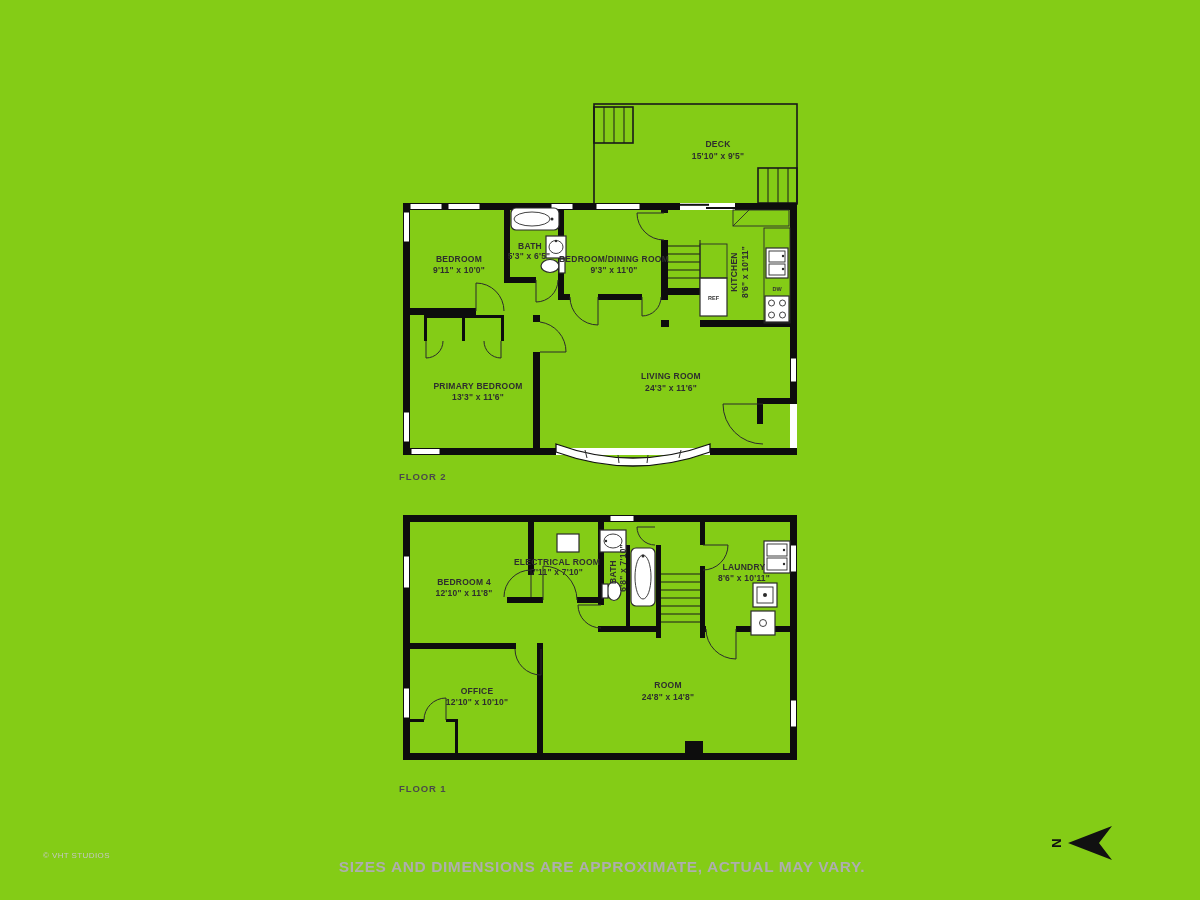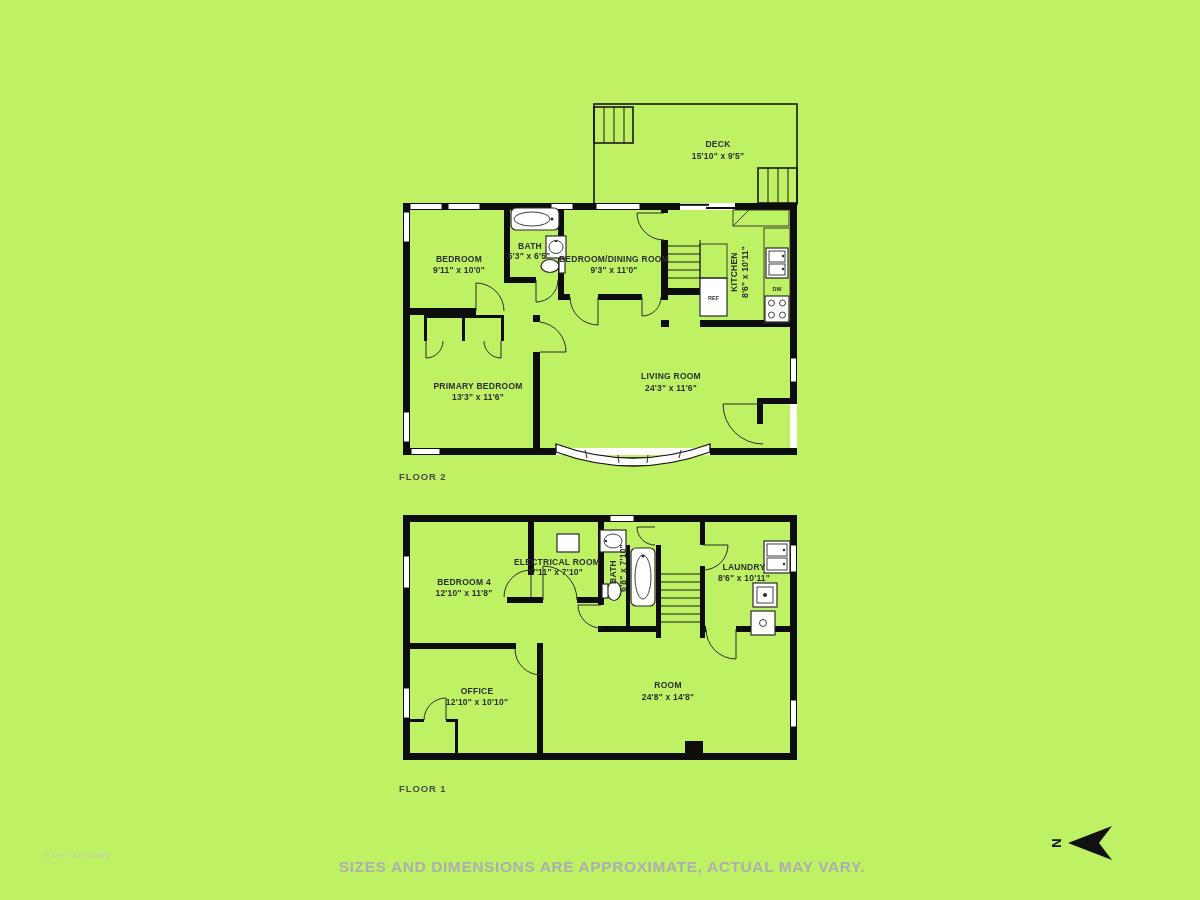--- a/index.html
+++ b/index.html
@@ -1,16 +1,16 @@
 <!DOCTYPE html>
 <html><head>
 <meta charset="utf-8">
 <style>
   html,body{margin:0;padding:0;background:#ffffff;}
-  .canvas{position:relative;width:1200px;height:900px;background:#bef264;overflow:hidden;
+  .canvas{position:relative;width:1200px;height:900px;background:#84cc16;overflow:hidden;
           font-family:"Liberation Sans",sans-serif;}
   svg{position:absolute;left:0;top:0;}
   svg text{font-family:"Liberation Sans","DejaVu Sans",sans-serif;fill:#2e2e2e;}
   .room-name{font-size:8.5px;font-weight:700;letter-spacing:.25px;}
   .room-dim{font-size:8.5px;font-weight:700;letter-spacing:.2px;}
   .tiny{font-size:5.5px;font-weight:700;fill:#333;}
   .floor-label{font-size:9.5px;font-weight:700;letter-spacing:.9px;fill:#4a4a4a;}
   .copyright{font-size:8px;font-weight:400;letter-spacing:.4px;fill:#c6c6c6;}
   .disclaimer{font-size:15.5px;font-weight:700;letter-spacing:.6px;fill:#aeaeae;}
   .north-n{font-size:13px;font-weight:700;fill:#111;}

